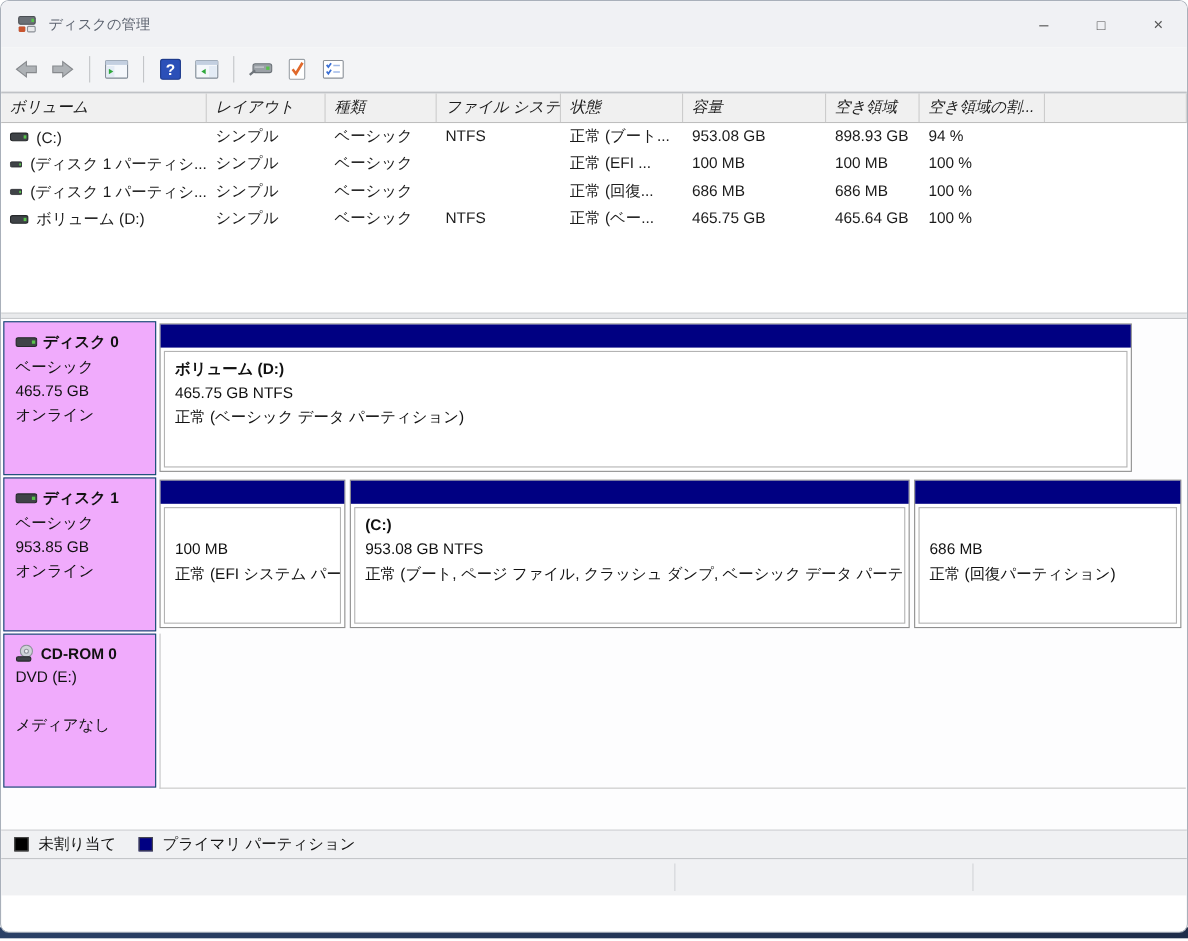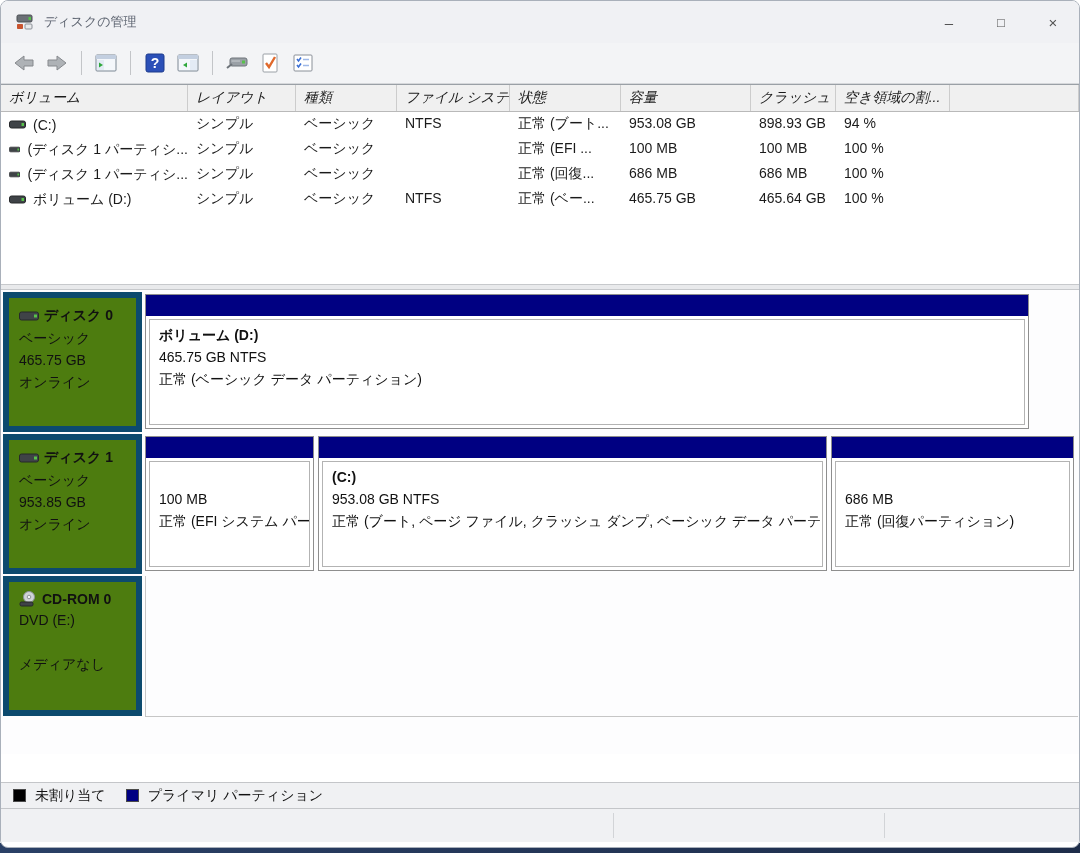--- a/index.html
+++ b/index.html
@@ -43,41 +43,41 @@
   .vt-row > div { padding:3px 0 0 8px; font-size:14px; color:#1b1b1b; white-space:nowrap; overflow:hidden; }
   .vt-row .volcell { display:flex; align-items:center; gap:7px; padding-top:0; }
 
   
   .splitter { height:6px; background:#e9eaec; border-top:1px solid #c7c9cc; border-bottom:1px solid #c7c9cc; }
 
   
   .diskview { height:464px; background:#fdfdfe; position:relative; padding-top:2px; }
   .disk-row { position:relative; height:140px; margin-bottom:2px; }
   .disk-panel { position:absolute; left:2px; top:0; width:139px; height:140px;
-    background:#4d7c0f; border:6px solid #0c4a6e; padding:9px 6px 6px 10px; }
+    background:#f0abfc; border:1px solid #0c4a6e; padding:9px 6px 6px 10px; }
   .dp-title { display:flex; align-items:center; gap:5px; font-size:14px; font-weight:bold; color:#111;
     margin-bottom:2px; white-space:nowrap; }
   .dp-line { font-size:14px; color:#111; line-height:22px; white-space:nowrap; }
   .dp-blank { height:22px; }
 
   .disk-strip { position:absolute; left:144px; top:0; height:140px; display:flex; }
   .partition { position:relative; height:135px; margin-top:2px; margin-right:4px;
     border:1px solid #8e8e8e; background:#ffffff; }
   .part-bar { height:21px; width:100%; }
   .part-body { position:absolute; top:24px; left:3px; right:3px; bottom:3px;
     border:1px solid #b3b3b3; background:#ffffff; padding:4px 0 0 9px;
     font-size:14px; line-height:22px; color:#111; overflow:hidden; white-space:nowrap; }
   .pname { font-weight:bold; min-height:22px; }
 
   .cdrom-area { position:absolute; left:144px; top:0; right:1px; height:141px;
     border-left:1px solid #c6c6c6; border-bottom:1px solid #c6c6c6; background:#fdfdfe; }
 
   
   .legendbar { height:26px; background:#f0f1f3; border-top:1px solid #c4c6c9;
-    display:flex; align-items:center; padding-left:12px; gap:10px;margin-top:28px; }
+    display:flex; align-items:center; padding-left:12px; gap:10px; }
   .legend-item { display:flex; align-items:center; gap:9px; margin-right:10px; }
   .legend-swatch { width:13px; height:13px; border:1px solid #4a4a4a; }
   .legend-label { font-size:14px; color:#111; }
 
   
   .statusbar { height:34px; background:#f0f1f3; border-top:1px solid #c4c6c9; position:relative; }
   .sb-sep { position:absolute; top:4px; bottom:4px; width:1px; background:#d2d4d7; }
 </style>
 </head>
 <body>
@@ -166,21 +166,21 @@
     </div>
 
     <div class="vol-table">
       <div class="vt-header">
         <div>ボリューム</div>
         <div>レイアウト</div>
         <div>種類</div>
         <div>ファイル システム</div>
         <div>状態</div>
         <div>容量</div>
-        <div>クラッシュ</div>
+        <div>空き領域</div>
         <div>空き領域の割...</div>
         <div></div>
       </div>
 
       <div class="vt-row">
         <div class="volcell">
             <svg width="17" height="11" viewBox="0 0 17 11">
               <rect x="0.5" y="2" width="16" height="7" rx="2" fill="#3f4347" stroke="#26282b"></rect>
               <rect x="12.5" y="4" width="2.5" height="3" fill="#57c24a"></rect>
             </svg>

